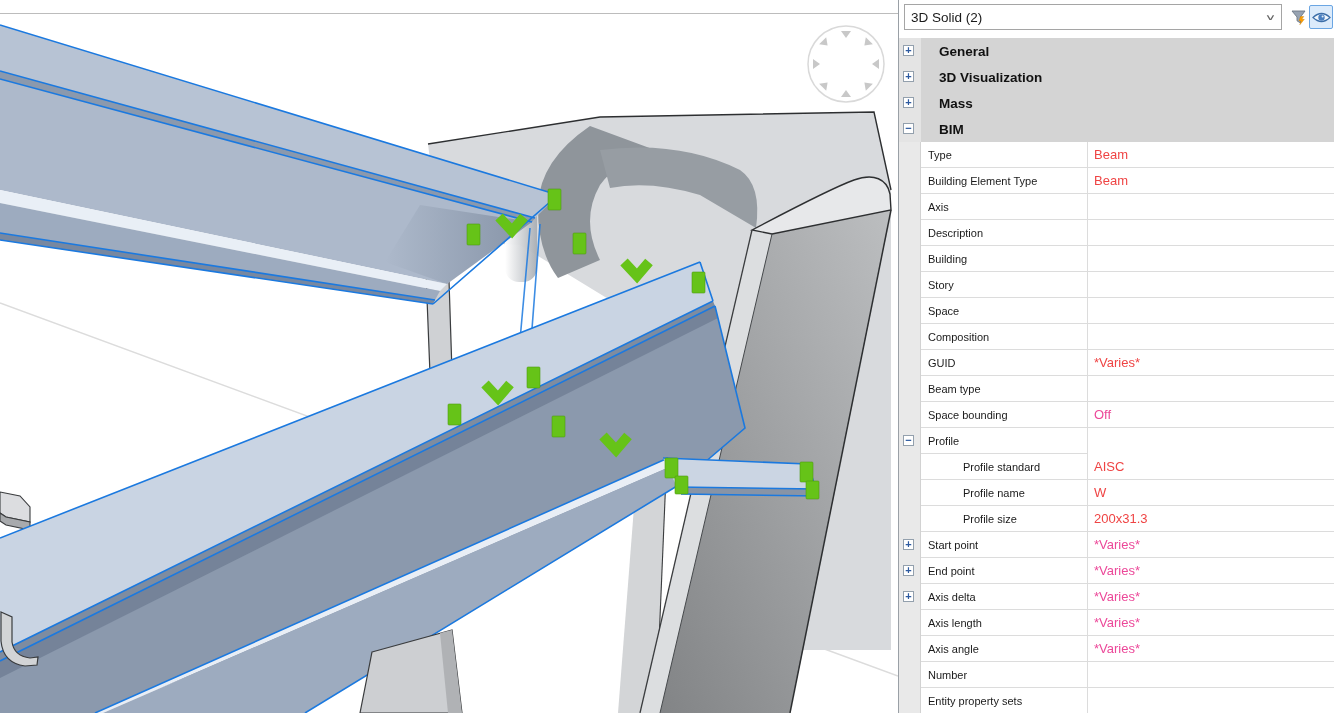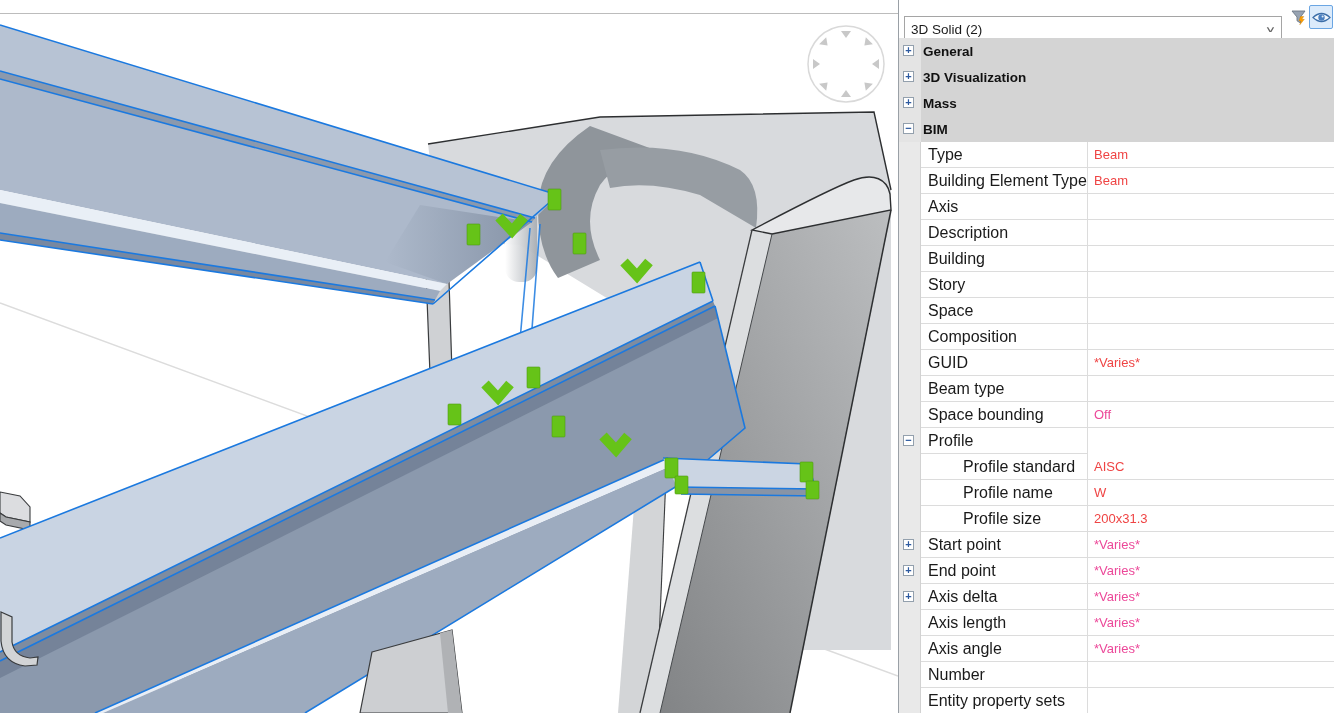--- a/index.html
+++ b/index.html
@@ -1,34 +1,34 @@
 <!DOCTYPE html>
 <html style="--blue: #1b79df; --green: #66c318; --balloon: #5289e4;"><head>
 <meta charset="utf-8">
 <style>
   html,body{margin:0;padding:0;background:#fff;font-family:"Liberation Sans",sans-serif;}
   #app{position:relative;width:1334px;height:713px;overflow:hidden;background:#fff;}
   #viewport{position:absolute;left:0;top:0;width:898px;height:713px;background:#fff;}
   #panel{position:absolute;left:898px;top:0;width:436px;height:713px;background:#fff;border-left:1px solid #9aa0a6;box-sizing:border-box;}
   
   .topbar{position:relative;height:38px;}
-  .combo{position:absolute;left:5px;top:16px;width:378px;height:26px;border:1px solid #a5a5a5;background:#fff;box-sizing:border-box;font-size:13.5px;color:#1a1a1a;display:flex;align-items:center;padding:4px 6px;}
+  .combo{position:absolute;left:5px;top:4px;width:378px;height:26px;border:1px solid #a5a5a5;background:#fff;box-sizing:border-box;font-size:13.5px;color:#1a1a1a;display:flex;align-items:center;padding:4px 6px;}
   .combo .val{flex:1;white-space:nowrap;overflow:hidden;}
   .combo .chev{color:#666;font-size:12px;transform:scaleY(.7) scaleX(1.3);}
   .iconbtn{position:absolute;top:5px;width:22px;height:24px;display:flex;align-items:center;justify-content:center;box-sizing:border-box;}
   #filterbtn{left:388px;}
   #eyebtn{left:410px;width:24px;background:#dcebfb;border:1px solid #6ba6e3;border-radius:2px;}
   
   .rows{position:absolute;top:38px;left:0;right:0;bottom:0;overflow:hidden;}
   .prow{display:grid;grid-template-columns:22px 167px 1fr;height:26px;box-sizing:border-box;position:relative;}
   .prow .gut{background:#e9e9e9;border-right:1px solid #d2d2d2;position:relative;}
   .prow.hdr{background:#d4d4d4;}
   .prow.hdr .gut{background:#e4e4e4;border-right:none;}
-  .prow.hdr .hlabel{grid-column:2/4;font-weight:bold;font-size:13.5px;color:#111;display:flex;align-items:center;padding-left:2px;}
-  .prow.data .lab{border-bottom:1px solid #dcdcdc;border-right:1px solid #dcdcdc;font-size:16px;color:#1a1a1a;display:flex;align-items:center;padding-left:7px;white-space:nowrap;overflow:hidden;}
+  .prow.hdr .hlabel{grid-column:2/4;font-weight:bold;font-size:13.5px;color:#111;display:flex;align-items:center;padding-left:18px;}
+  .prow.data .lab{border-bottom:1px solid #dcdcdc;border-right:1px solid #dcdcdc;font-size:11px;color:#1a1a1a;display:flex;align-items:center;padding-left:7px;white-space:nowrap;overflow:hidden;}
   .prow.data .lab.ind{padding-left:42px;}
   .prow.data .valc{border-bottom:1px solid #dcdcdc;font-size:13px;color:#ec4899;display:flex;align-items:center;padding-left:6px;position:relative;white-space:nowrap;}
   .prow.data .valc.gray{color:#ef4444;}
   .expander{position:absolute;left:4px;top:50%;margin-top:-6px;width:11px;height:11px;background:#fff;border:1px solid #93a0ad;color:#2d5aa0;font-size:11px;line-height:9px;text-align:center;box-sizing:border-box;font-weight:bold;}
   .balloon{position:absolute;left:138px;top:-5px;width:62px;height:36px;z-index:4;pointer-events:none;}
   
   .selEdge{stroke:var(--blue,#1b79df);stroke-width:1.6;fill:none;}
   .grip{fill:var(--green,#66c318);stroke:#4f9c10;stroke-width:.6;}
   .gchev{stroke:var(--green,#66c318);stroke-width:10;fill:none;}
   .dkEdge{stroke:#2d2f31;stroke-width:1.4;fill:none;}

